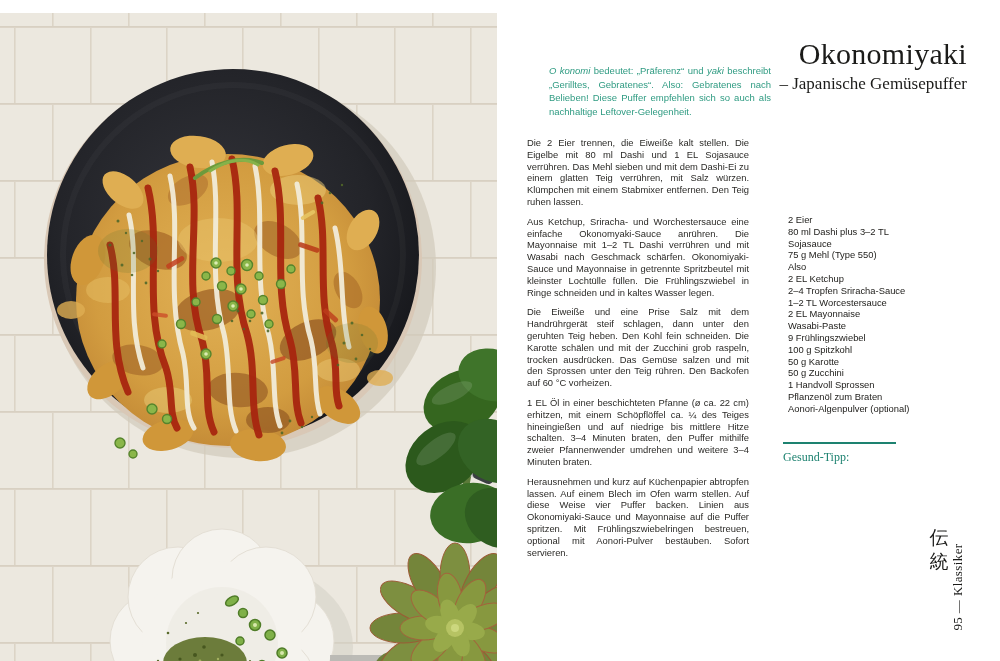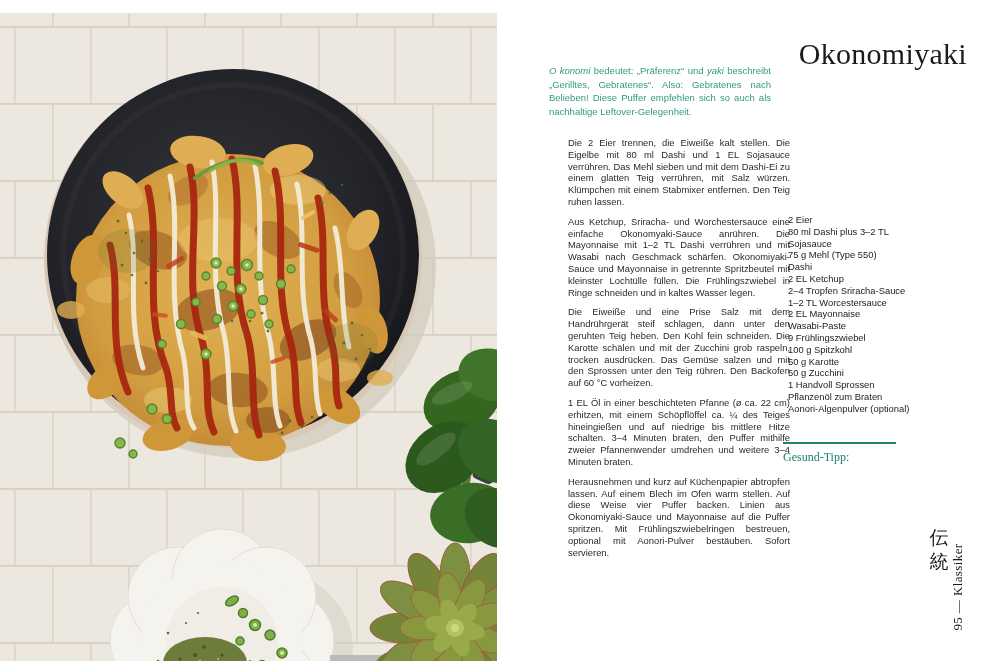--- a/index.html
+++ b/index.html
@@ -7,21 +7,21 @@
   body { font-family:"Liberation Sans","DejaVu Sans",sans-serif; }
   .spread { position:relative; width:1000px; height:661px; background:#ffffff; overflow:hidden;margin-top:13px; }
 
   .photo-panel { position:absolute; left:0; top:0; width:497px; height:661px; }
 
   .title-block { position:absolute; right:33px; top:24px; text-align:right; color:#1b1b19; }
   .recipe-title { font-family:"Liberation Serif","DejaVu Serif",serif; font-weight:400; font-size:30px; line-height:34px; letter-spacing:.3px; }
   .recipe-subtitle { font-family:"Liberation Serif","DejaVu Serif",serif; font-weight:400; font-size:17px; line-height:20px; margin-top:3px; }
 
   .intro { position:absolute; left:549px; top:51px; width:222px; font-size:9.5px; line-height:13.6px; text-align:justify; color:#2f9b82; }
-  .method { position:absolute; left:568px; top:124px; width:222px; font-size:9.4px; line-height:11.8px; text-align:justify; color:#2b2a27; }
+  .method { position:absolute; left:527px; top:124px; width:222px; font-size:9.4px; line-height:11.8px; text-align:justify; color:#2b2a27; }
   .method p { margin-bottom:8px; }
 
   .ingredients { position:absolute; left:788px; top:201px; width:165px; font-size:9.4px; line-height:11.8px; color:#23221f; }
 
   .tip-rule { position:absolute; left:783px; top:429px; width:113px; height:2px; background:#1d8270; }
   .tip-heading { position:absolute; left:783px; top:437px; font-family:"Liberation Serif","DejaVu Serif",serif; font-weight:400; font-size:12px; color:#1d8270; }
   .tip-body { position:absolute; left:783px; top:456px; width:116px; font-size:9.4px; line-height:11.7px; text-align:justify; color:#2f9b82; }
 
   .kanji-col { position:absolute; left:926px; top:513px; width:26px; text-align:center; font-family:"Liberation Serif","DejaVu Serif",serif; font-size:19px; line-height:24px; color:#1b1b19; }
   .page-label { position:absolute; left:899px; top:566px; width:118px; height:16px; text-align:center; font-family:"Liberation Serif","DejaVu Serif",serif; font-size:13px; color:#1b1b19; transform:rotate(-90deg); letter-spacing:.4px; }
@@ -318,38 +318,39 @@
           </g>
           <circle cx="455" cy="615" r="9" fill="#b6c363"></circle>
           <circle cx="455" cy="615" r="4" fill="#ccd77e"></circle>
         </g>
       </g>
     </svg>
   </div>
 
   <div class="title-block">
     <div class="recipe-title">Okonomiyaki</div>
+    <div class="recipe-subtitle">– Japanische Gemüsepuffer</div>
   </div>
 
   <p class="intro"><span style="font-style: italic;">O konomi</span><span> bedeutet: „Präferenz“ und </span><span style="font-style: italic;">yaki</span><span> beschreibt „Gerilltes, Gebratenes“. Also: Gebratenes nach Belieben! Diese Puffer empfehlen sich so auch als nachhaltige Leftover-Gelegenheit.</span></p>
 
   <div class="method">
       <p>Die 2 Eier trennen, die Eiweiße kalt stellen. Die Eigelbe mit 80 ml Dashi und 1 EL Sojasauce verrühren. Das Mehl sieben und mit dem Dashi-Ei zu einem glatten Teig verrühren, mit Salz würzen. Klümpchen mit einem Stabmixer entfernen. Den Teig ruhen lassen.</p>
       <p>Aus Ketchup, Sriracha- und Worchestersauce eine einfache Okonomyaki-Sauce anrühren. Die Mayonnaise mit 1–2 TL Dashi verrühren und mit Wasabi nach Geschmack schärfen. Okonomiyaki-Sauce und Mayonnaise in getrennte Spritzbeutel mit kleinster Lochtülle füllen. Die Frühlingszwiebel in Ringe schneiden und in kaltes Wasser legen.</p>
       <p>Die Eiweiße und eine Prise Salz mit dem Handrührgerät steif schlagen, dann unter den geruhten Teig heben. Den Kohl fein schneiden. Die Karotte schälen und mit der Zucchini grob raspeln, trocken ausdrücken. Das Gemüse salzen und mit den Sprossen unter den Teig rühren. Den Backofen auf 60 °C vorheizen.</p>
       <p>1 EL Öl in einer beschichteten Pfanne (ø ca. 22 cm) erhitzen, mit einem Schöpflöffel ca. ¼ des Teiges hineingießen und auf niedrige bis mittlere Hitze schalten. 3–4 Minuten braten, den Puffer mithilfe zweier Pfannenwender umdrehen und weitere 3–4 Minuten braten.</p>
       <p>Herausnehmen und kurz auf Küchenpapier abtropfen lassen. Auf einem Blech im Ofen warm stellen. Auf diese Weise vier Puffer backen. Linien aus Okonomiyaki-Sauce und Mayonnaise auf die Puffer spritzen. Mit Frühlingszwiebelringen bestreuen, optional mit Aonori-Pulver bestäuben. Sofort servieren.</p>
     </div>
 
   <div class="ingredients">
       <div>2 Eier</div>
       <div>80 ml Dashi plus 3–2 TL</div>
       <div>Sojasauce</div>
       <div>75 g Mehl (Type 550)</div>
-      <div>Dashi</div>
+      <div>Also</div>
       <div>2 EL Ketchup</div>
       <div>2–4 Tropfen Sriracha-Sauce</div>
       <div>1–2 TL Worcestersauce</div>
       <div>2 EL Mayonnaise</div>
       <div>Wasabi-Paste</div>
       <div>9 Frühlingszwiebel</div>
       <div>100 g Spitzkohl</div>
       <div>50 g Karotte</div>
       <div>50 g Zucchini</div>
       <div>1 Handvoll Sprossen</div>

